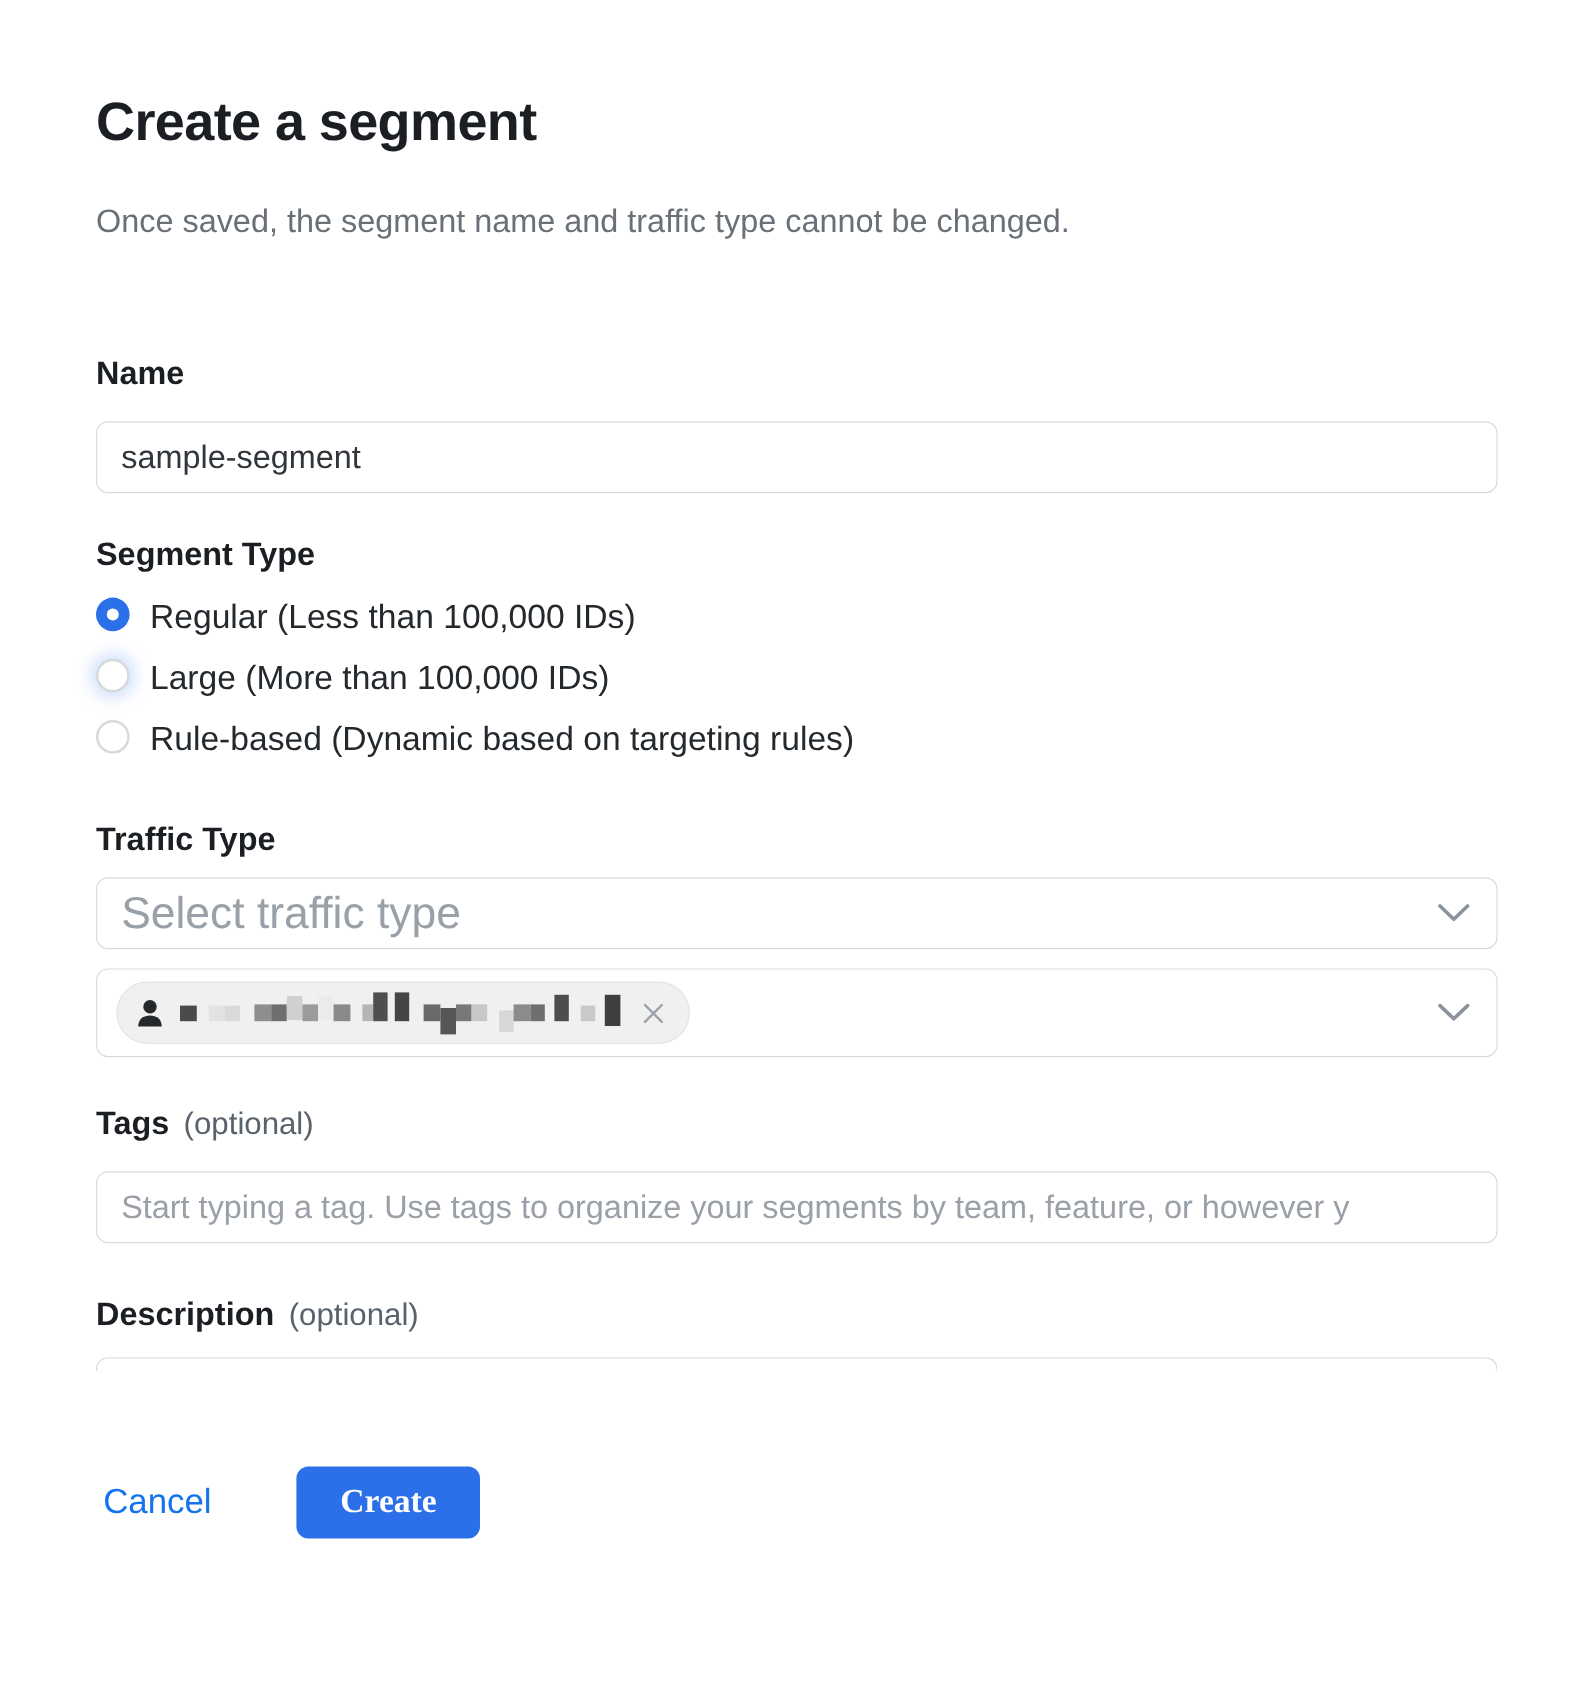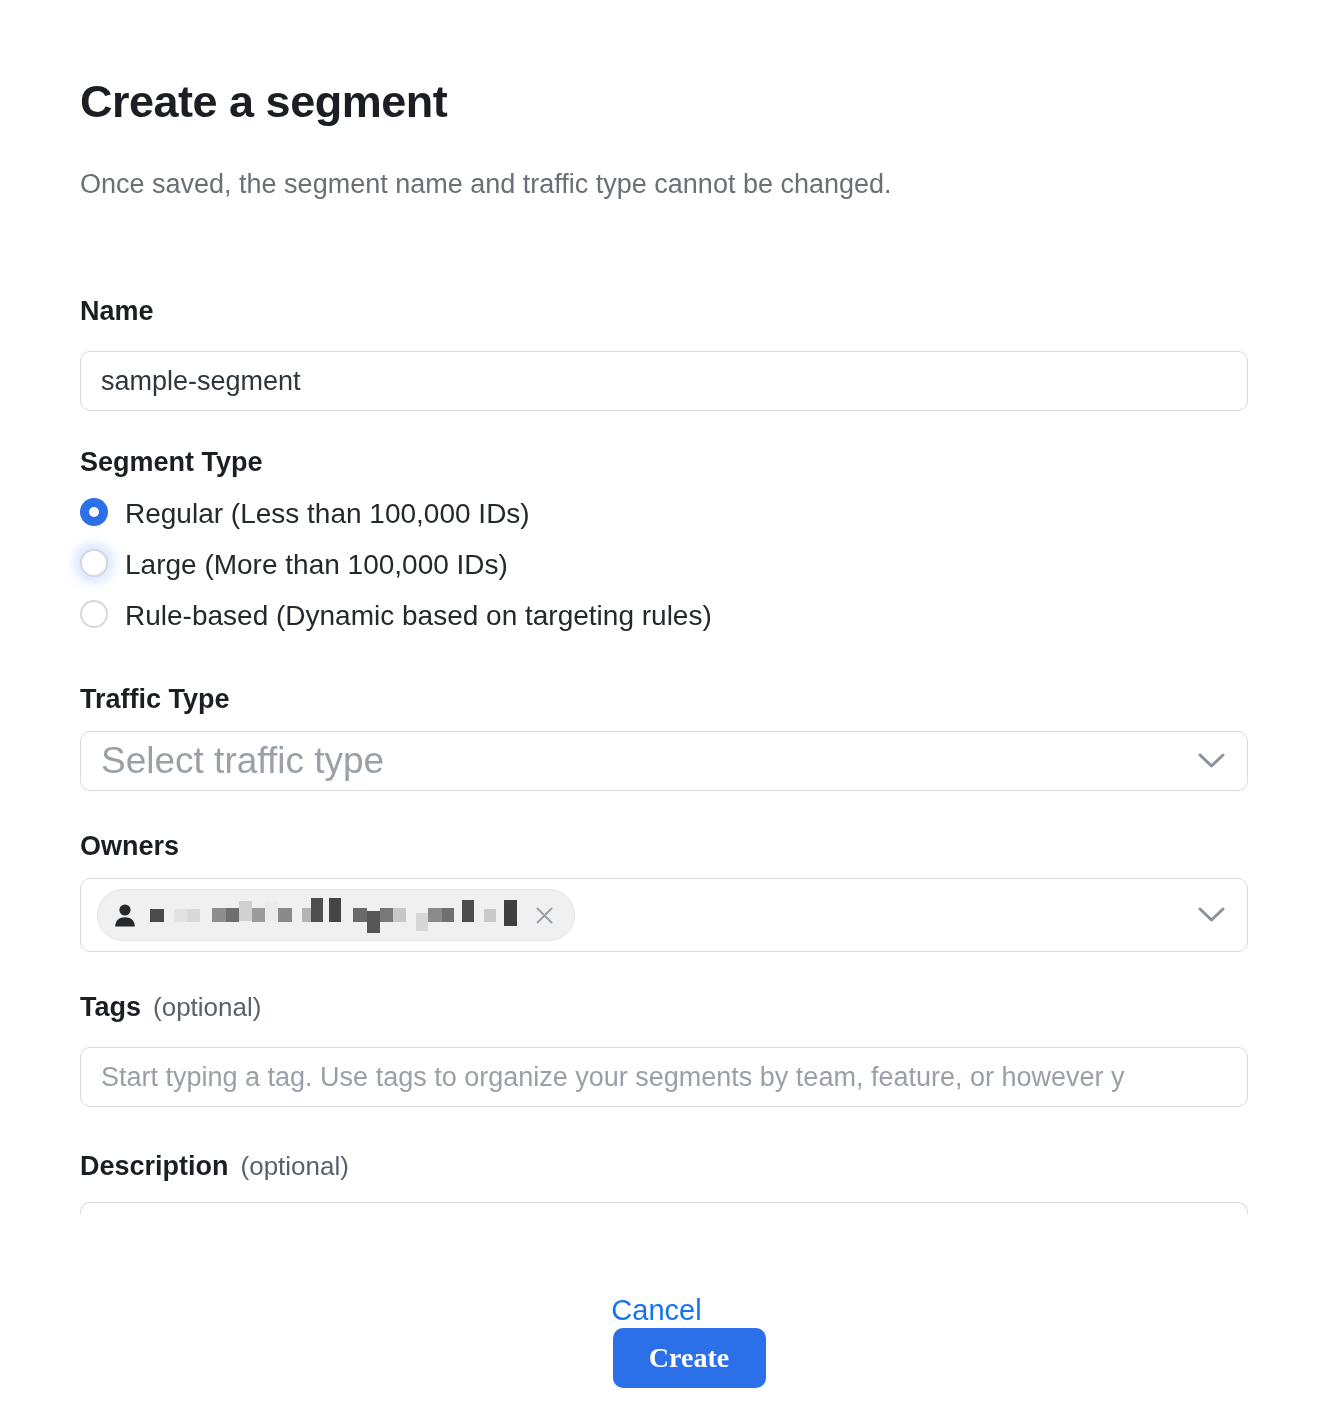--- a/index.html
+++ b/index.html
@@ -60,21 +60,21 @@
   }
   .chip-person{display:flex;margin-right:12px;}
   .redacted{display:flex;align-items:center;height:30px;}
   .chip-close{display:flex;margin-left:16px;cursor:pointer;}
   .desc-clip{
     box-sizing:border-box;width:1168px;height:12px;margin-top:20px;
     border:1px solid #d7dbdf;border-bottom:none;border-radius:10px 10px 0 0;background:#fff;
   }
   .footer{
     display:flex;align-items:center;justify-content:flex-start;
-    padding:0 50px 0 80px;margin-top:79px;flex-direction:column;
+    padding:0 50px 0 80px;margin-top:79px;
   }
   .cancel-link{
     font-size:29px;color:#1474f0;margin-right:45px;cursor:pointer;background:none;border:none;
     font-family:"Liberation Sans", sans-serif;
   }
   .create-btn{
     min-width:153px;height:60px;border:none;border-radius:10px;background:#2b70e8;color:#ffffff;
     font-size:28px;font-weight:700;font-family:Liberation Serif, serif;
     display:flex;align-items:center;justify-content:center;padding:0 30px;cursor:pointer;margin-left:20px;
   }
@@ -115,23 +115,20 @@
   </div>
   <div class="select-box">
     <span class="select-placeholder">Select traffic type</span>
     <span class="chevron">
       <svg width="27" height="17" viewBox="0 0 27 17" fill="none">
         <path d="M2 2.5 L13.5 13.5 L25 2.5" stroke="#8a929c" stroke-width="3" stroke-linecap="round" stroke-linejoin="round"></path>
       </svg>
     </span>
   </div>
 
-  <div class="field-label lbl-owners">
-    <span>Owners</span>
-  </div>
   <div class="select-box tall">
     <span class="chip">
       <span class="chip-person">
         <svg width="26" height="27" viewBox="0 0 26 27" fill="none">
           <circle cx="13" cy="8" r="5.6" fill="#26292c"></circle>
           <path d="M3.2 24.5 C3.2 18.2 7.6 15.2 13 15.2 C18.4 15.2 22.8 18.2 22.8 24.5 Z" fill="#26292c"></path>
         </svg>
       </span>
       <span class="redacted">
           <span style="flex: 0 0 auto; width: 14px; height: 13px; background: rgb(75, 75, 75); transform: translateY(0px);"></span>

